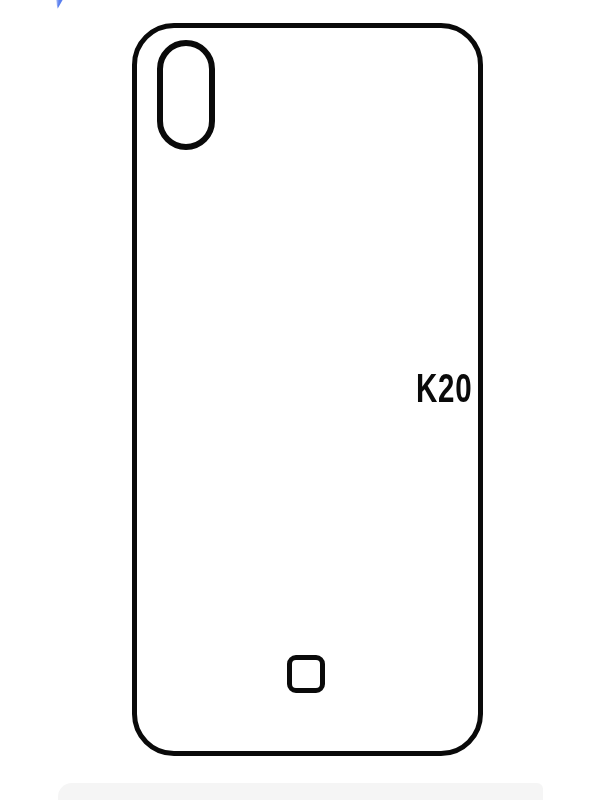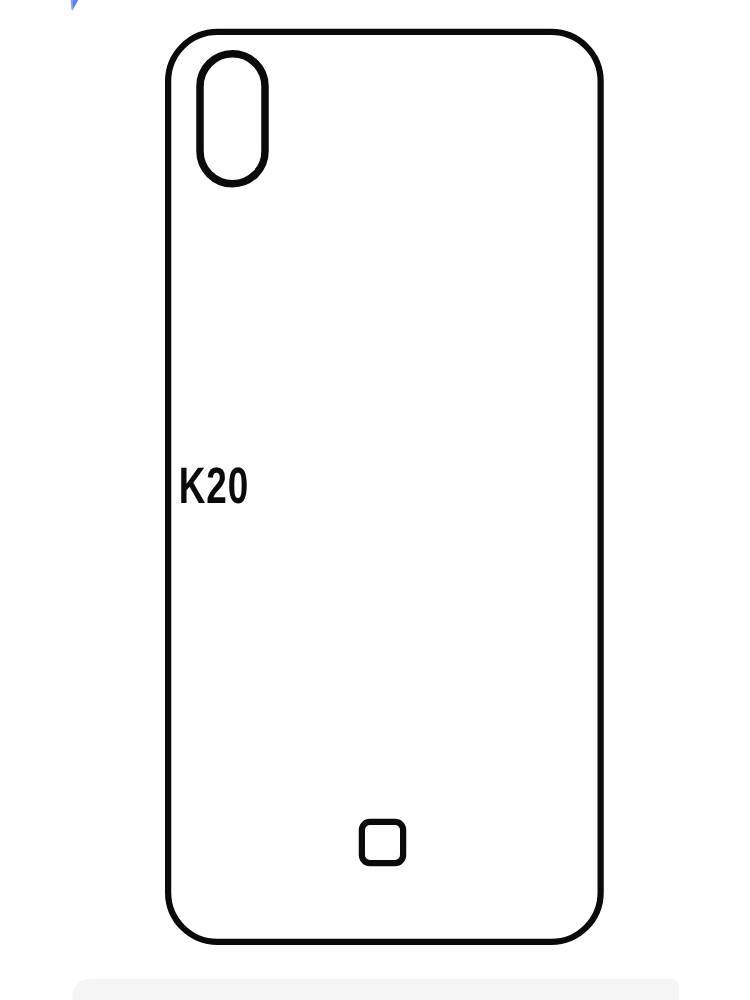--- a/index.html
+++ b/index.html
@@ -43,21 +43,21 @@
     border-radius: 29px;
   }
   .model-label-wrap {
     position: absolute;
     left: 132px;
     top: 360px;
     width: 351px;
     height: 56px;
     display: flex;
     align-items: center;
-    justify-content: flex-start;
+    justify-content: flex-end;
   }
   .model-label {
     font-family: "Liberation Sans", sans-serif;
     font-weight: bold;
     font-size: 41px;
     line-height: 41px;
     letter-spacing: 1px;
     color: var(--outline, #0a0a0a);
     transform: scaleX(0.72);
     transform-origin: 50% 50%;

